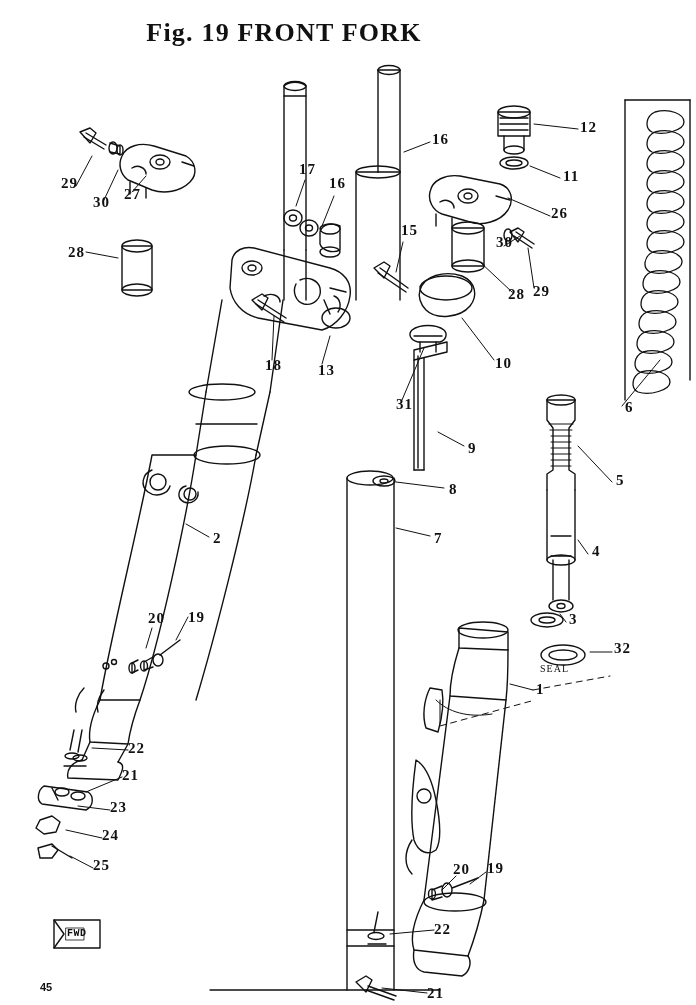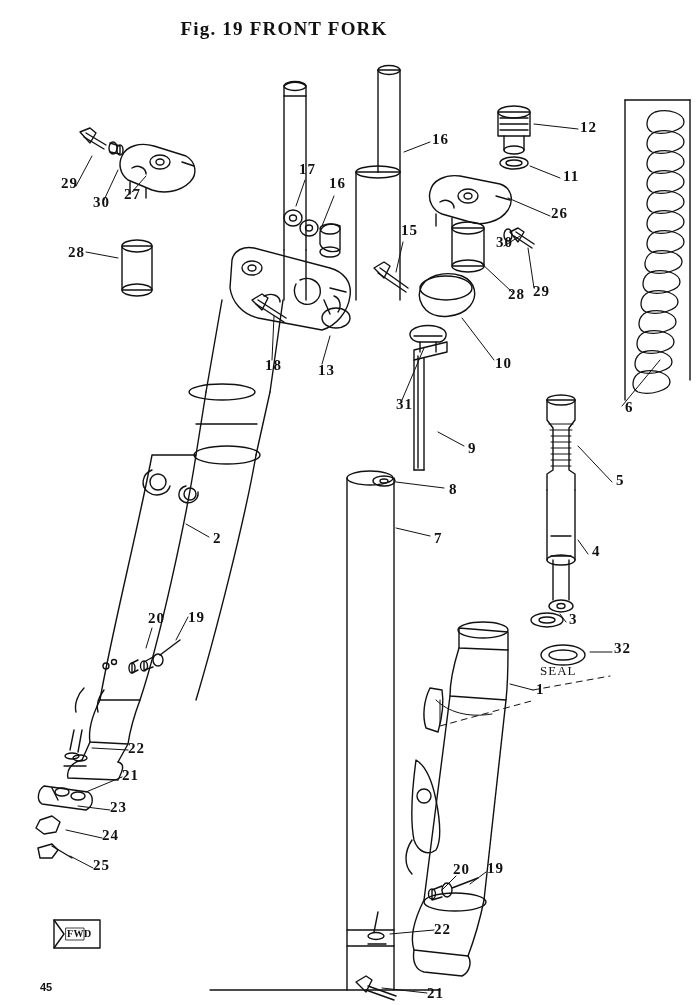--- a/index.html
+++ b/index.html
@@ -19,21 +19,21 @@
     position: absolute;
     inset: 0;
   }
   #title {
     position: absolute;
     top: 18px;
     left: 0;
     width: 568px;
     text-align: center;
     font-family: "Liberation Serif", serif;
-    font-size: 19px;
+    font-size: 26px;
     font-weight: bold;
     letter-spacing: 1.2px;
   }
   #page-number {
     position: absolute;
     left: 40px;
     bottom: 12px;
     font-family: "Liberation Sans", sans-serif;
     font-size: 11px;
     font-weight: bold;
@@ -48,27 +48,27 @@
     font-family: "Liberation Serif", serif;
     font-size: 15px;
     font-weight: bold;
     letter-spacing: 1px;
     color: #111;
     white-space: nowrap;
   }
   .seal-note {
     position: absolute;
     font-family: "Liberation Serif", serif;
-    font-size: 13px;
+    font-size: 10px;
     letter-spacing: 1px;
     color: #111;
   }
   .fwd-label {
     position: absolute;
-    font-family: Liberation Serif, serif;
+    font-family: Liberation Mono, monospace;
     font-size: 10px;
     font-weight: bold;
     letter-spacing: 0.5px;
   }
 </style>
 </head>
 <body>
 
 <div id="page">
 

